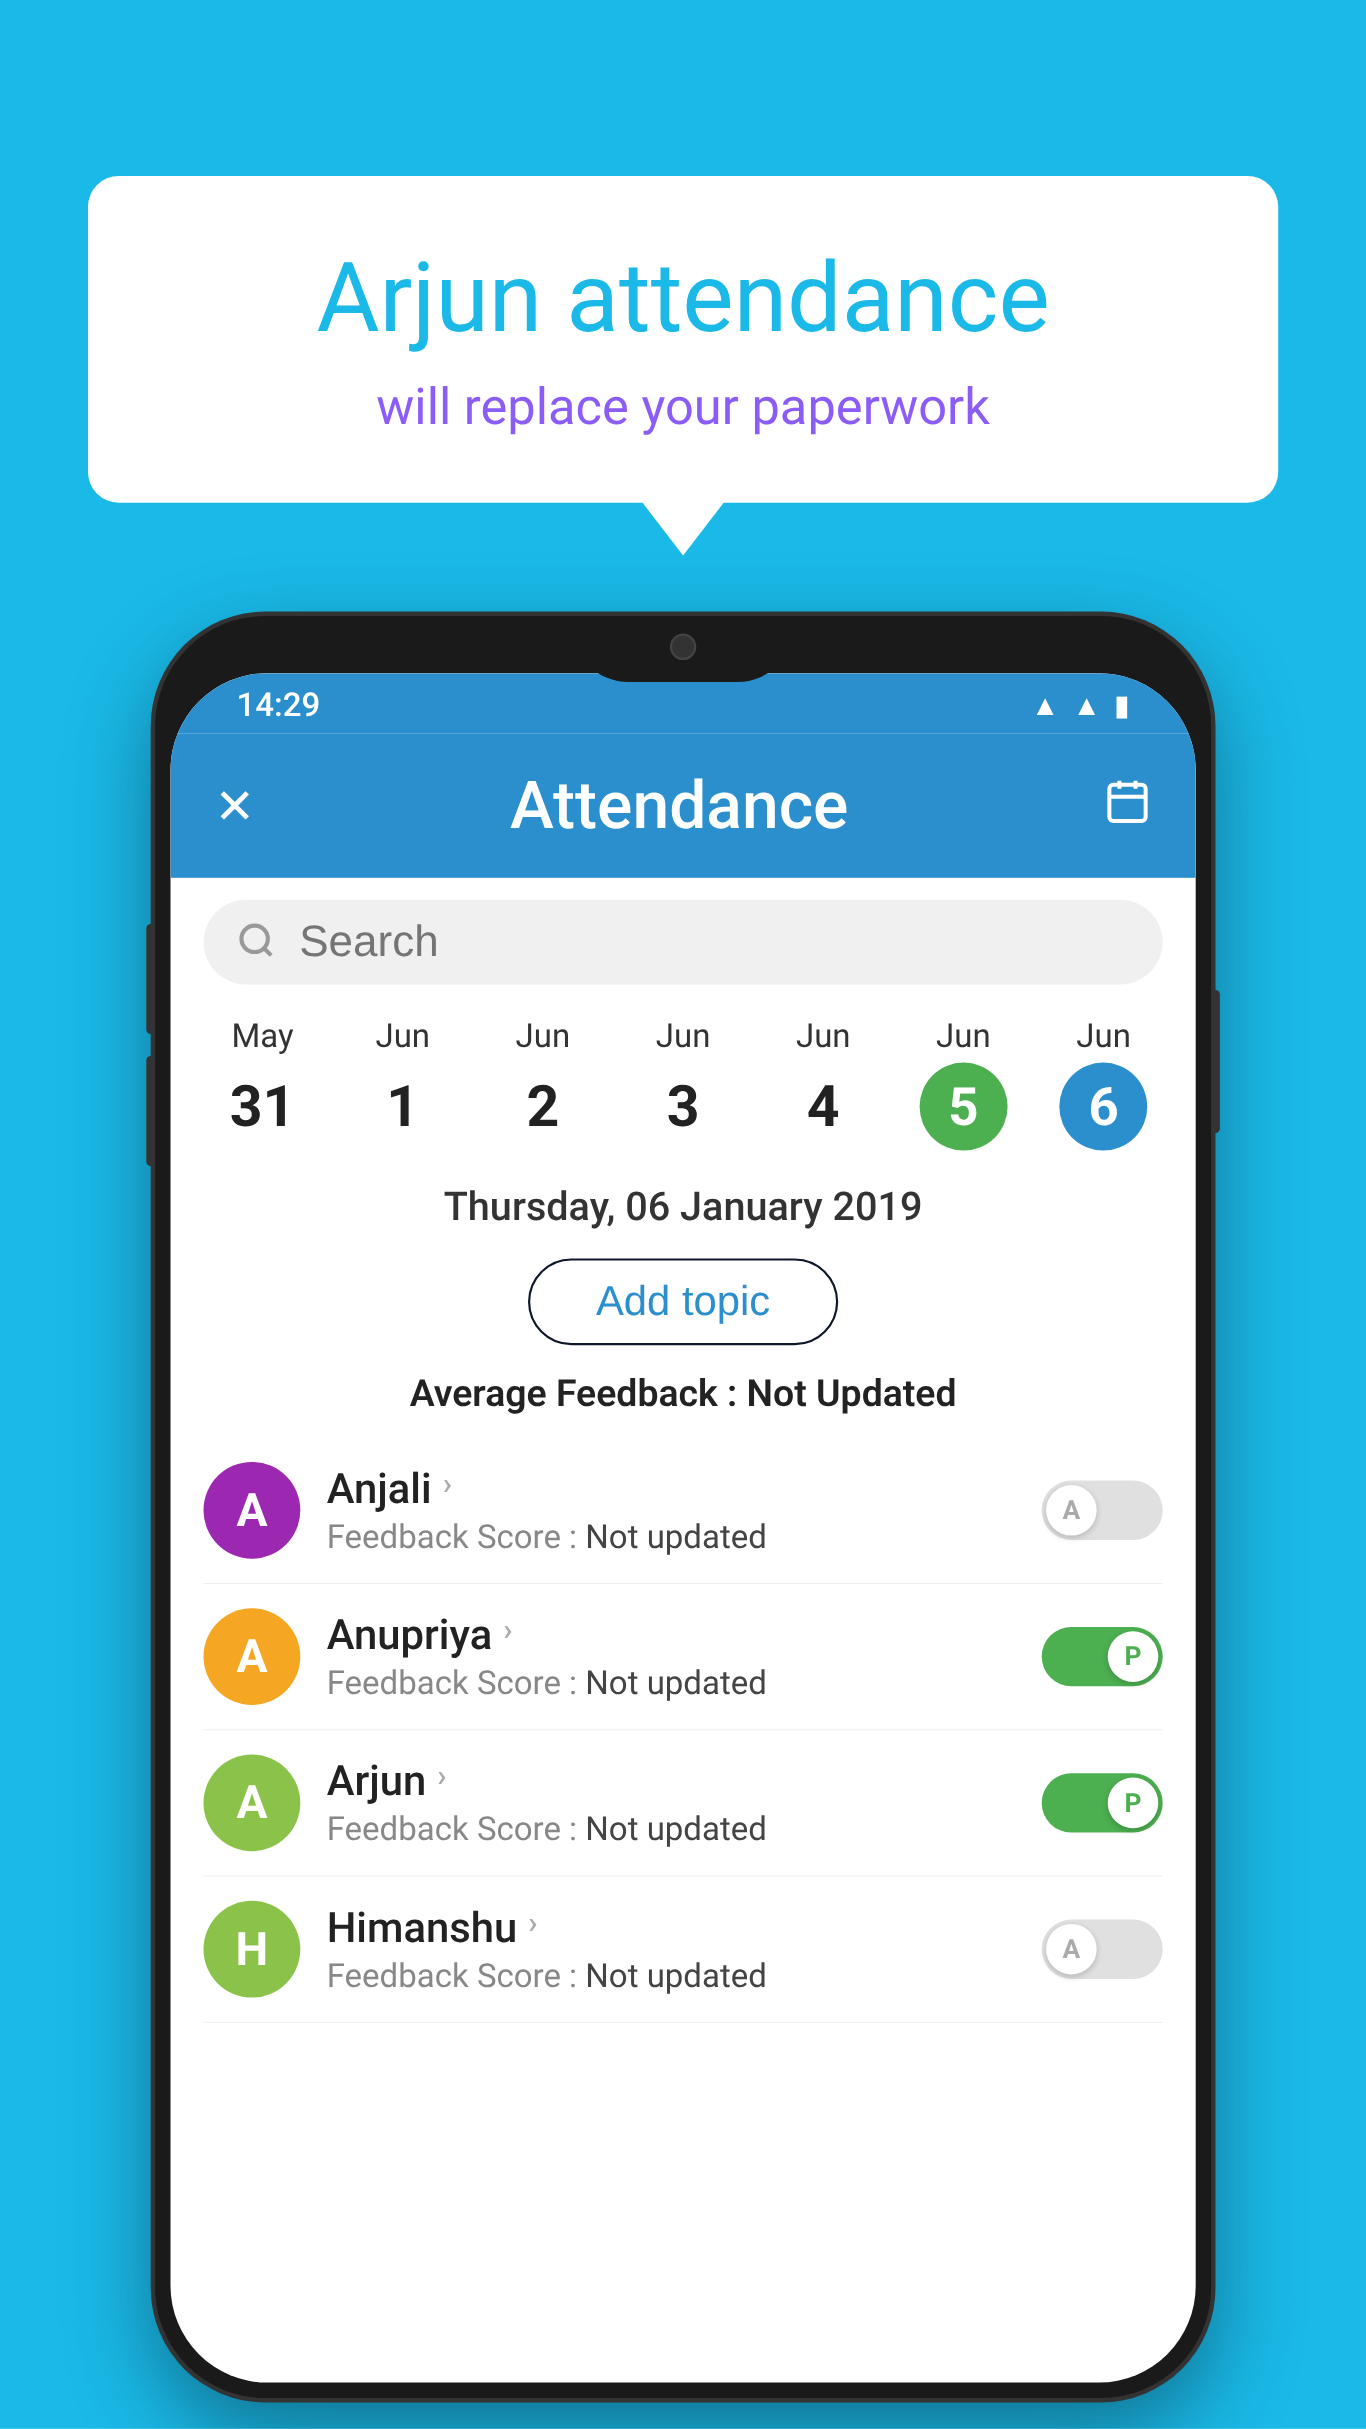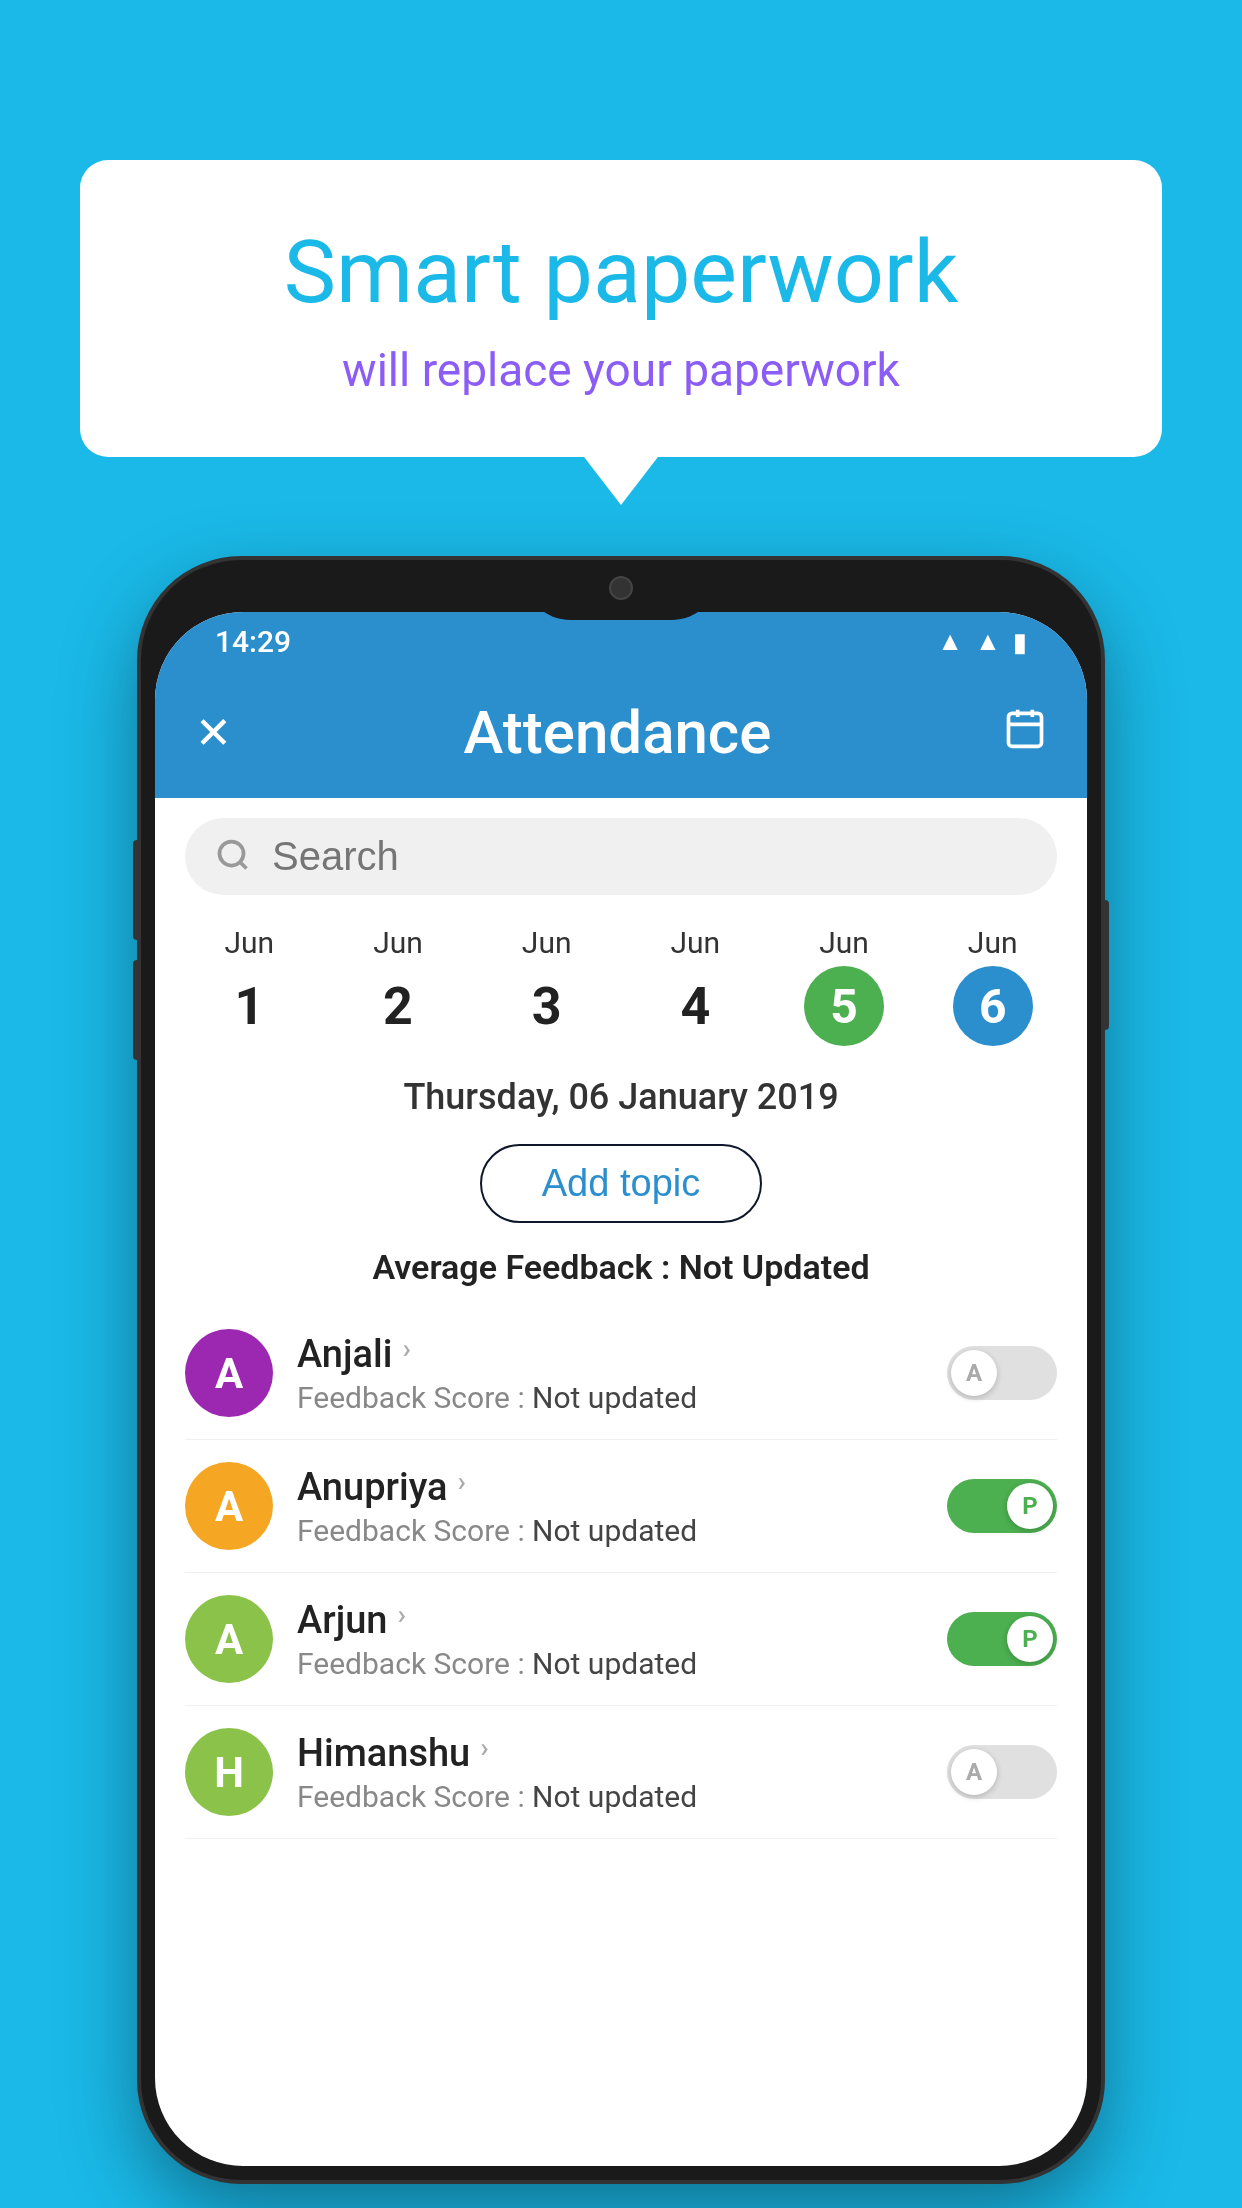--- a/index.html
+++ b/index.html
@@ -359,21 +359,21 @@
       height: 130px;
       background: #333;
       border-radius: 0 4px 4px 0;
     }
   </style>
 </head>
 <body>
 
 <div class="speech-bubble-container">
   <div class="speech-bubble">
-    <div class="bubble-title">Smart paperwork</div>
+    <div class="bubble-title">Arjun attendance</div>
     <div class="bubble-subtitle">will replace your paperwork</div>
   </div>
 </div>
 
 <div class="phone-wrapper">
   <div class="phone-body">
 
     <div class="phone-side-btn-vol"></div>
     <div class="phone-side-btn-vol2"></div>
     <div class="phone-side-btn-power"></div>
@@ -410,20 +410,24 @@
         <span>
           <svg width="36" height="36" viewBox="0 0 24 24" fill="none" stroke="#999" stroke-width="2.5">
             <circle cx="11" cy="11" r="8"></circle>
             <line x1="21" y1="21" x2="16.65" y2="16.65"></line>
           </svg>
         </span>
         <input class="search-input" type="text" placeholder="Search" style="">
       </div>
 
       <div class="date-scroll" id="date-scroll-container">
+      <div class="date-col">
+            <div class="date-month">May</div>
+            <div class="date-num">31</div>
+          </div>
           <div class="date-col">
             <div class="date-month">Jun</div>
             <div class="date-num">1</div>
           </div>
           <div class="date-col">
             <div class="date-month">Jun</div>
             <div class="date-num">2</div>
           </div>
           <div class="date-col">
             <div class="date-month">Jun</div>

